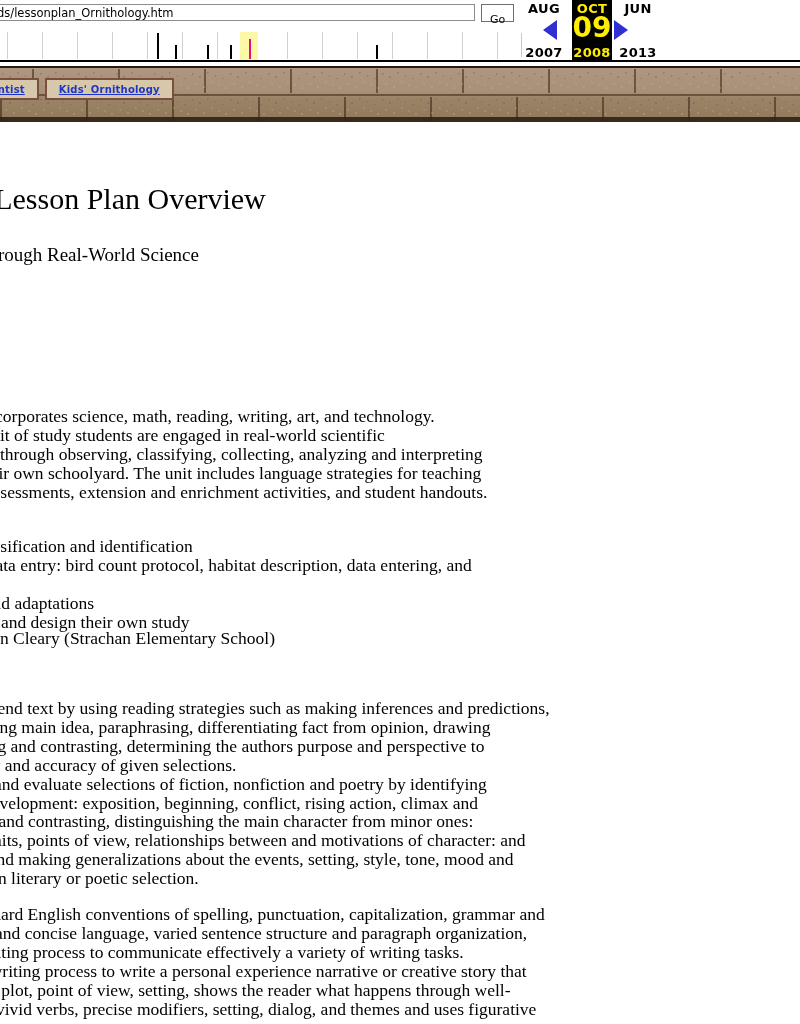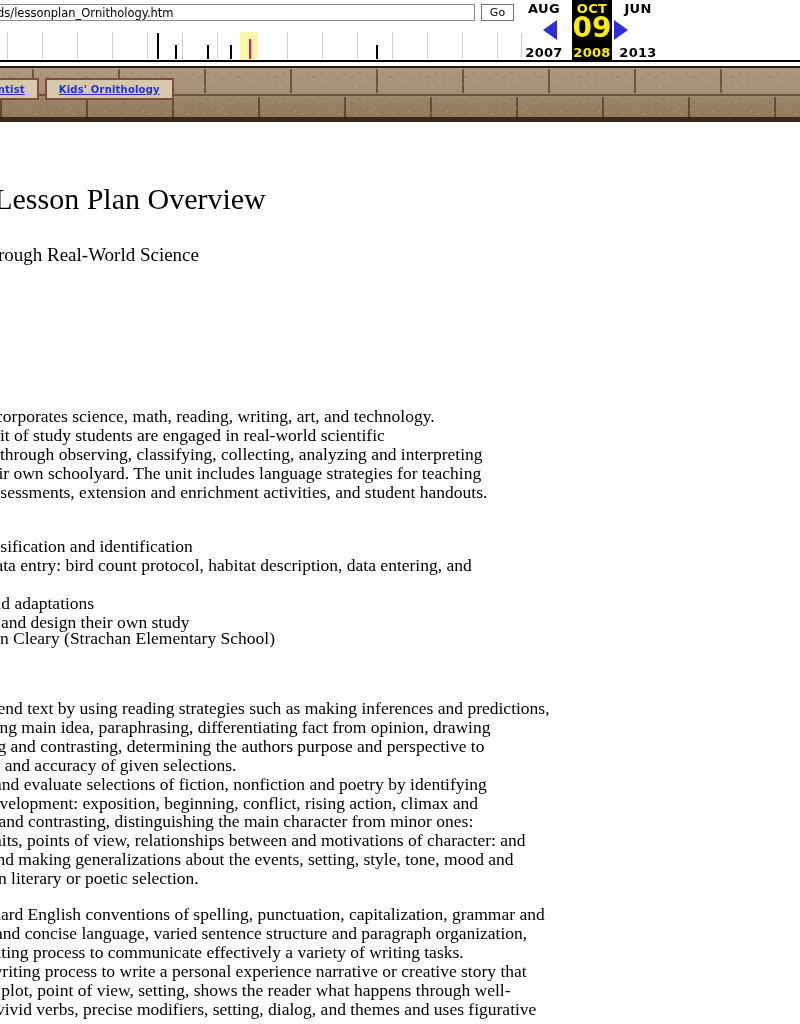--- a/index.html
+++ b/index.html
@@ -63,21 +63,21 @@
     height: 17px;
     box-sizing: border-box;
     border: 1px solid #6f6f6f;
     background: #ffffff;
     font-family: "DejaVu Sans", sans-serif;
     font-size: 11px;
     line-height: 14px;
     text-align: center;
     color: #000000;
     cursor: pointer;
-    padding: 0;
+    padding: 8px;
   }
 
   
   .wm-timeline {
     position: absolute;
     top: 30px;
     left: 0;
     width: 518px;
     height: 30px;
     background: #ffffff;

